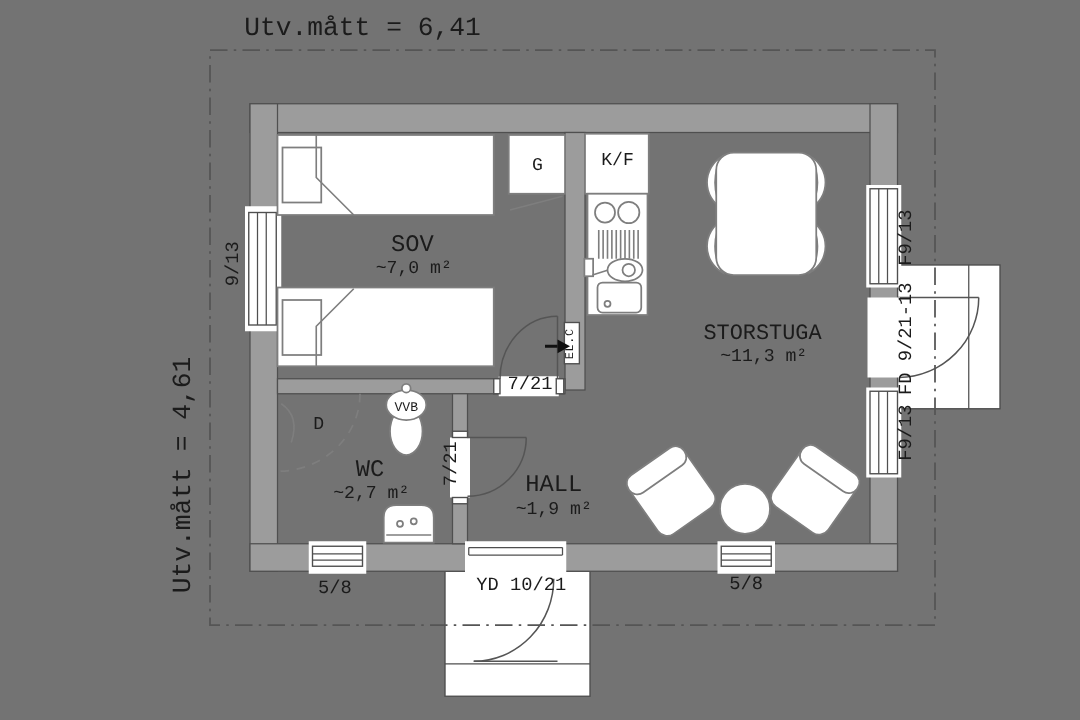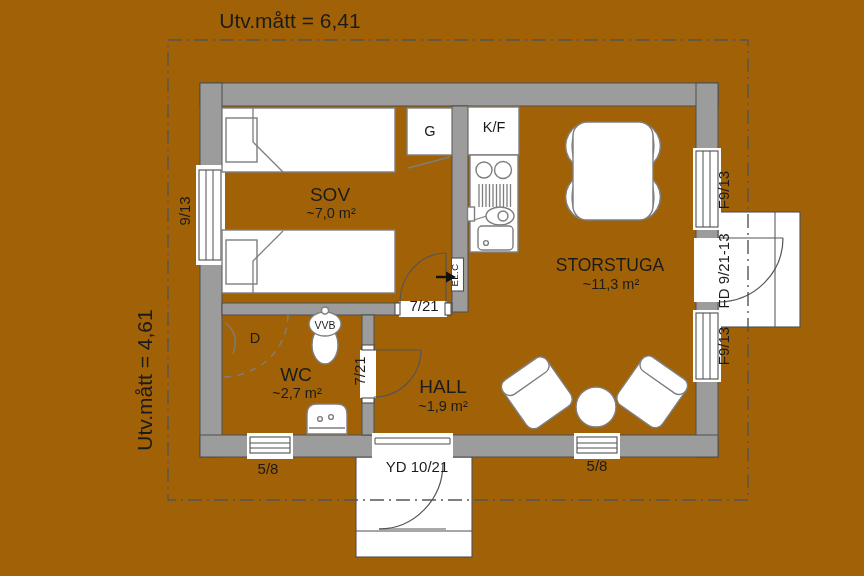--- a/index.html
+++ b/index.html
@@ -1,17 +1,17 @@
 <!DOCTYPE html>
 <html><head>
 <meta charset="utf-8">
 <style>
   html,body{margin:0;padding:0;background:#ffffff;}
-  .stage{position:relative;width:864px;height:576px;background:#a16207;overflow:hidden;
-         font-family:Liberation Sans, sans-serif;}
+  .stage{position:relative;width:864px;height:576px;background:#737373;overflow:hidden;
+         font-family:Liberation Mono, monospace;}
   svg{display:block}
   .wall{fill:#9c9c9c;stroke:#4f4f4f;stroke-width:1;}
   .gap{fill:#ffffff;stroke:none;}
   .frame{fill:#ffffff;stroke:#4f4f4f;stroke-width:1.1;}
   .fline{stroke:#4f4f4f;stroke-width:1;fill:none;}
   .furn{fill:#ffffff;stroke:#7e7e7e;stroke-width:1.4;}
   .furnline{stroke:#7e7e7e;stroke-width:1.3;fill:none;}
   .door{stroke:#555555;stroke-width:1.2;fill:none;}
   .dash{stroke:#7e7e7e;stroke-width:1.4;fill:none;stroke-dasharray:7 6;}
   .bound{stroke:#555555;stroke-width:1.4;fill:none;stroke-dasharray:14 5 2 5;}

